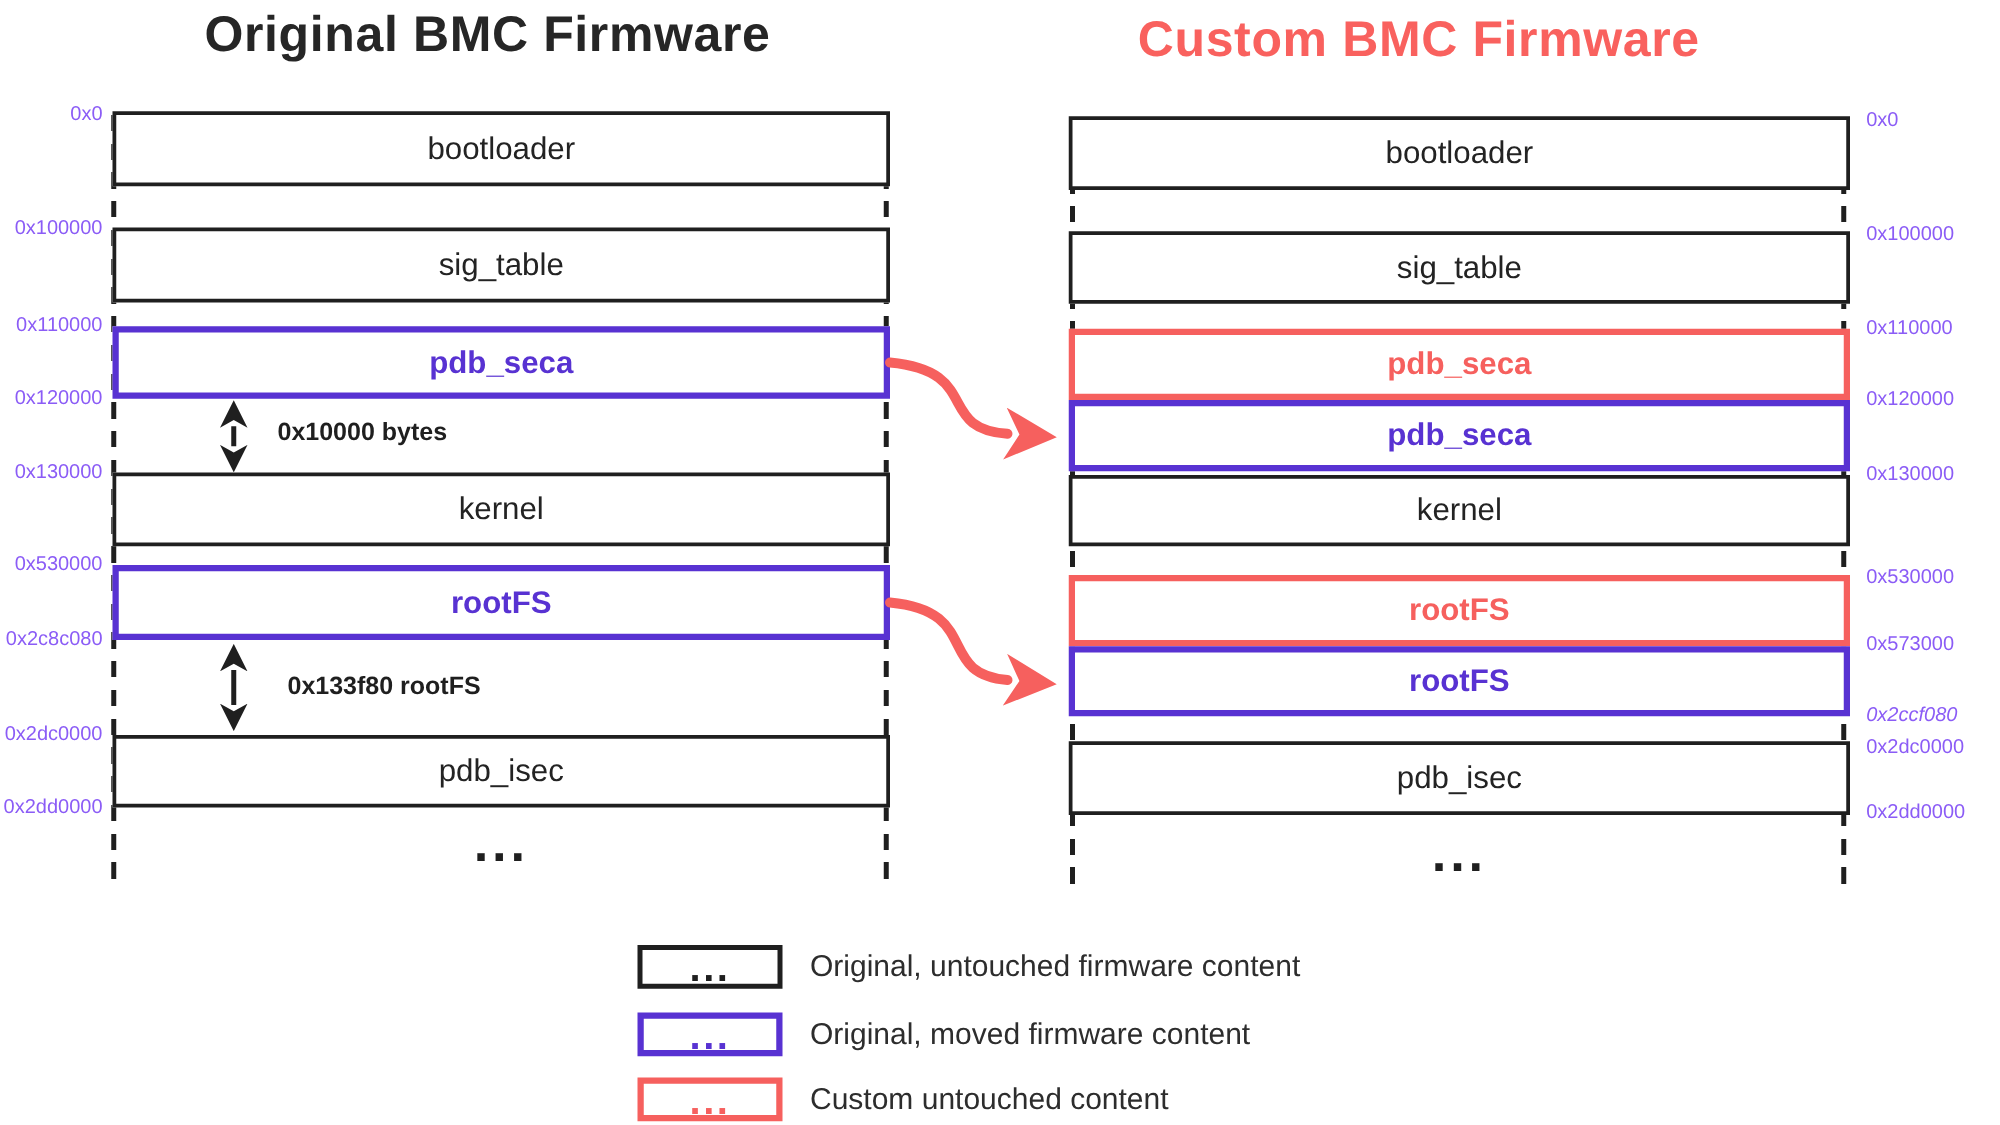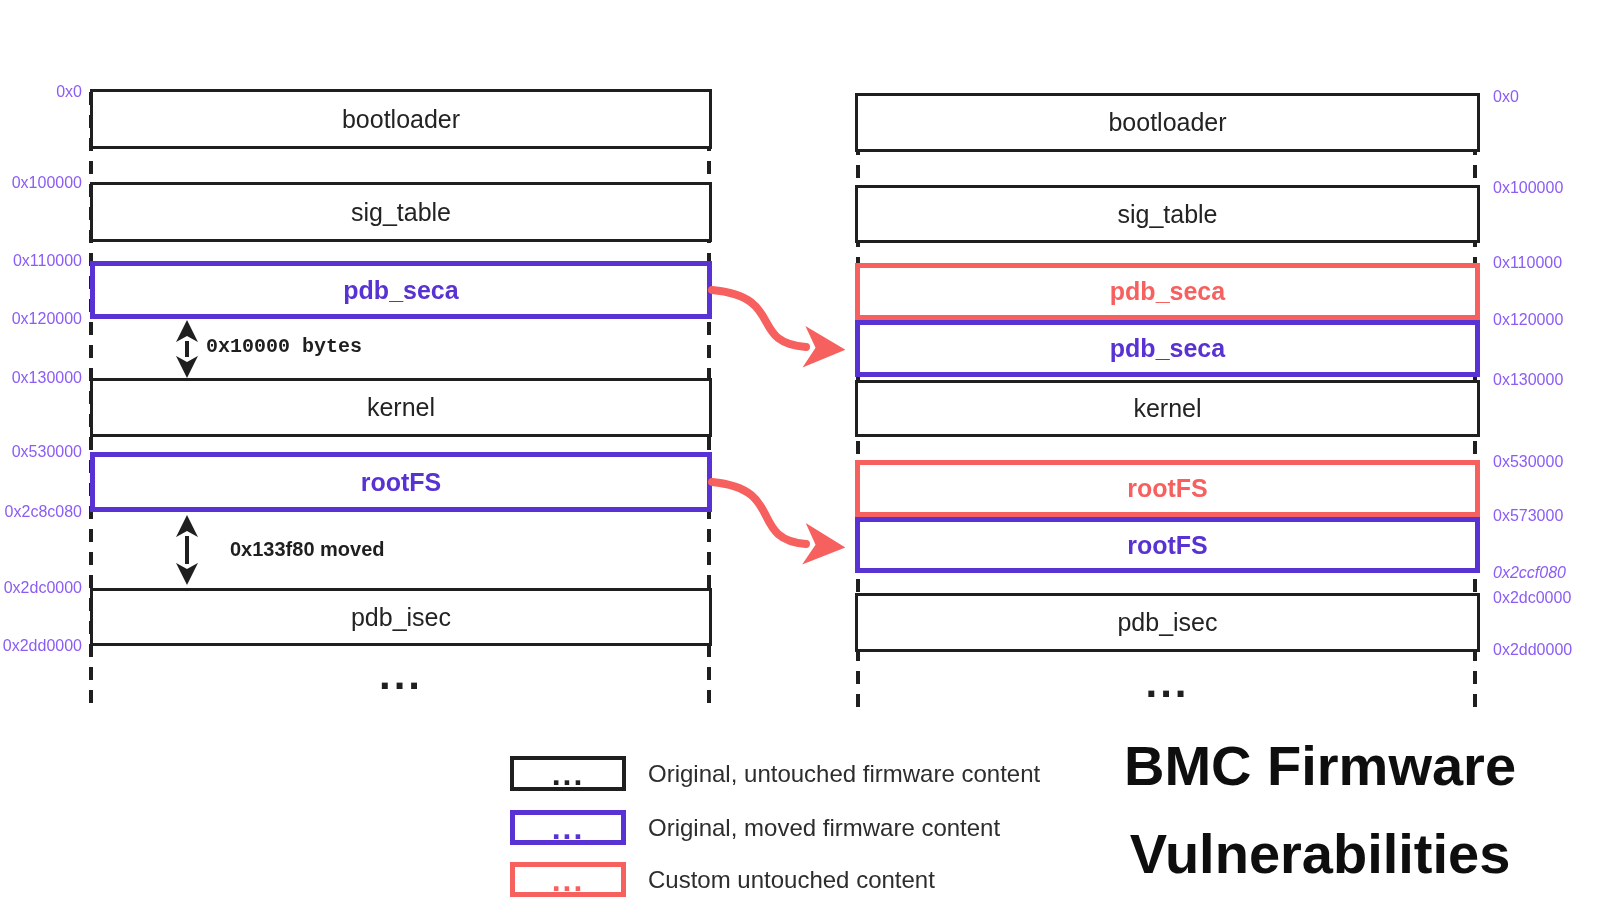--- a/index.html
+++ b/index.html
@@ -125,20 +125,22 @@
     font-weight: 800;
     color: #0e0e0e;
     z-index: 6;
   }
 </style>
 </head>
 <body>
 
 <div id="stage">
 
+  <div class="col-title" style="left:80px; top:6px; width:620px; color:#262626;">Original BMC Firmware</div>
+  <div class="col-title" style="left:830px; top:10px; width:610px; color:#f9615e;">Custom BMC Firmware</div>
 
   <div class="vdash" style="left:89px;  top:92px; height:618px;"></div>
   <div class="vdash" style="left:707px; top:92px; height:618px;"></div>
   <div class="vdash" style="left:856px; top:96px; height:620px;"></div>
   <div class="vdash" style="left:1473px;top:96px; height:620px;"></div>
 
   <div id="col-original">
       <div class="seg plain" style="left: 90px; top: 89px; width: 622px; height: 60px;">
         <span class="seg-label">bootloader</span>
       </div>
@@ -203,22 +205,22 @@
       <div class="addr" style="top: 450px; left: 1493px;">0x530000</div>
       <div class="addr" style="top: 504px; left: 1493px;">0x573000</div>
       <div class="addr" style="top: 561px; left: 1493px; font-style: italic;">0x2ccf080</div>
       <div class="addr" style="top: 586px; left: 1493px;">0x2dc0000</div>
       <div class="addr" style="top: 638px; left: 1493px;">0x2dd0000</div>
       <div class="ellipsis" style="left: 855px; top: 660px; width: 625px; height: 46px;">
         <span>...</span>
       </div>
     </div>
 
-  <div class="gap-note" style="left:206px; top:335px;font-family:Liberation Mono, monospace;">0x10000 bytes</div>
-  <div class="gap-note" style="left:230px; top:538px;">0x133f80 moved</div>
+  <div class="gap-note" style="left:222px; top:335px;">0x10000 bytes</div>
+  <div class="gap-note" style="left:230px; top:538px;">0x133f80 rootFS</div>
 
   <svg id="overlay" xmlns="http://www.w3.org/2000/svg">
     <defs>
       <marker id="ah-red" viewBox="0 0 10 10" refX="0.5" refY="5" markerWidth="5.2" markerHeight="5.2" orient="auto-start-reverse">
         <path d="M0 0 L10 5 L0 10 L2.8 5 Z" fill="#f6605e"></path>
       </marker>
       <marker id="ah-black" viewBox="0 0 10 10" refX="0.5" refY="5" markerWidth="5.5" markerHeight="5.5" orient="auto-start-reverse">
         <path d="M0 0 L10 5 L0 10 L2.8 5 Z" fill="#1f1f1f"></path>
       </marker>
     </defs>
@@ -236,18 +238,14 @@
       <div class="legend-swatch moved" style="top: 810px;">
         <span>...</span>
       </div>
       <div class="legend-label" style="top: 810px;">Original, moved firmware content</div>
       <div class="legend-swatch custom" style="top: 862px;">
         <span>...</span>
       </div>
       <div class="legend-label" style="top: 862px;">Custom untouched content</div>
     </div>
 
-  <div id="caption">
-    <div>BMC Firmware</div>
-    <div>Vulnerabilities</div>
-  </div>
 
 </div>
 
 </body></html>

